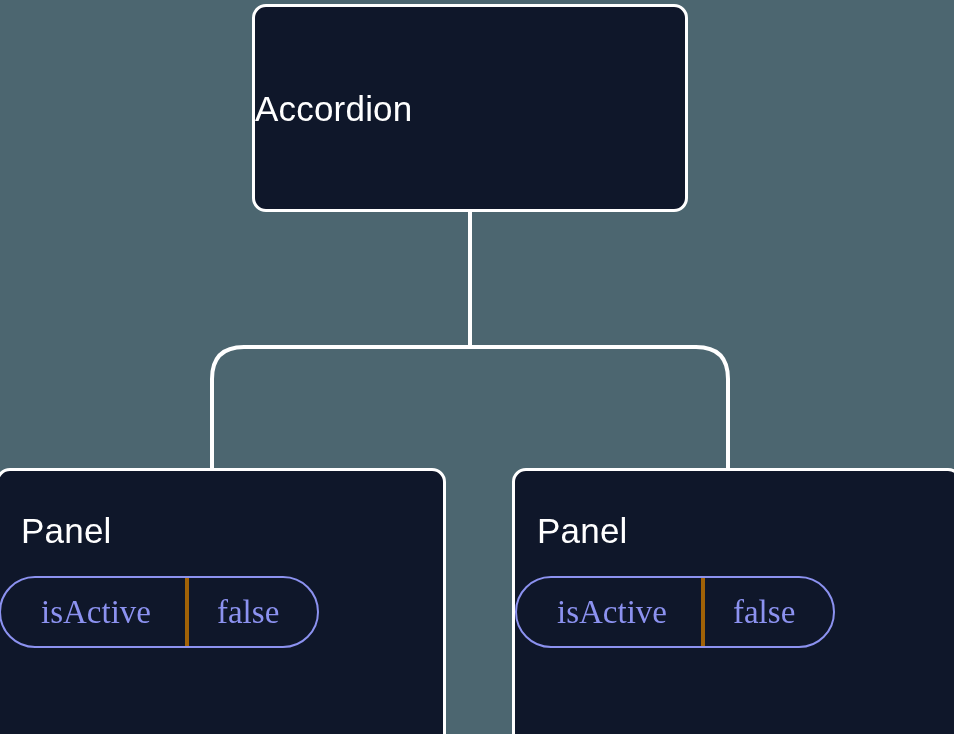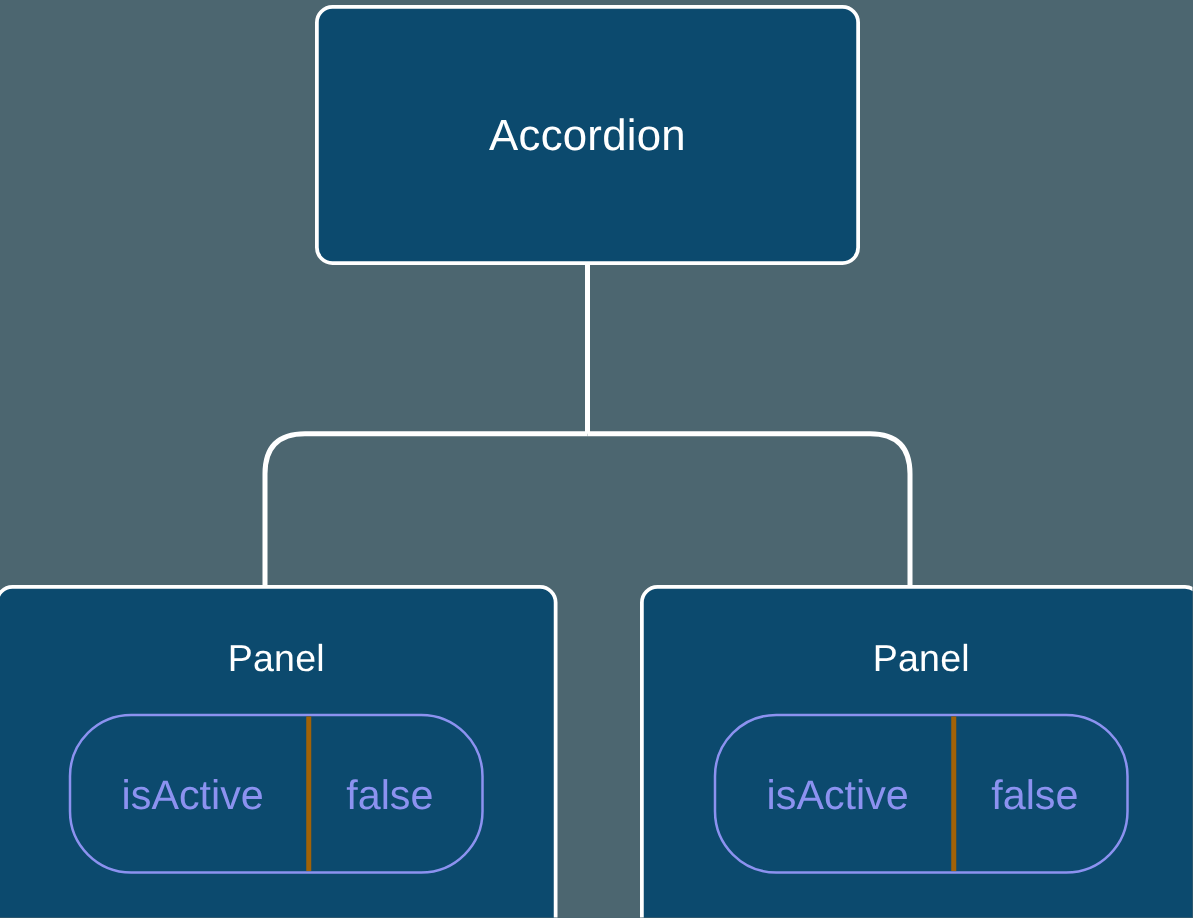--- a/index.html
+++ b/index.html
@@ -32,26 +32,26 @@
     height: 734px;
     z-index: 1;
     pointer-events: none;
   }
 
   
   .node {
     position: absolute;
     z-index: 2;
     box-sizing: border-box;
-    background: #0c4a6e;
+    background: #0f172a;
     border: 3px solid #ffffff;
     border-radius: 14px;
     display: flex;
     flex-direction: column;
-    align-items: center;
+    align-items: flex-start;
   }
 
   .node-root {
     left: 252px;
     top: 4px;
     width: 436px;
     height: 208px;
     justify-content: center;
   }
 
@@ -68,33 +68,35 @@
   .node-title {
     color: #ffffff;
     font-size: 35px;
     font-weight: 400;
     letter-spacing: 0.2px;
     line-height: 1;
     white-space: nowrap;
   }
 
   .node-child .node-title {
-    font-size: 30px;
+    font-size: 35px;
+    margin-left: 22px;
   }
 
   
   .prop-pill {
     margin-top: 28px;
     display: flex;
     align-items: stretch;
     box-sizing: border-box;
-    height: 128px;
+    height: 72px;
     border: 2px solid #8c92f0;
     border-radius: 50px;
     overflow: hidden;
+    font-family: Liberation Serif, serif;
   }
 
   .prop-key,
   .prop-value {
     display: flex;
     align-items: center;
     justify-content: center;
     color: #8c92f0;
     font-size: 33px;
     line-height: 1;

